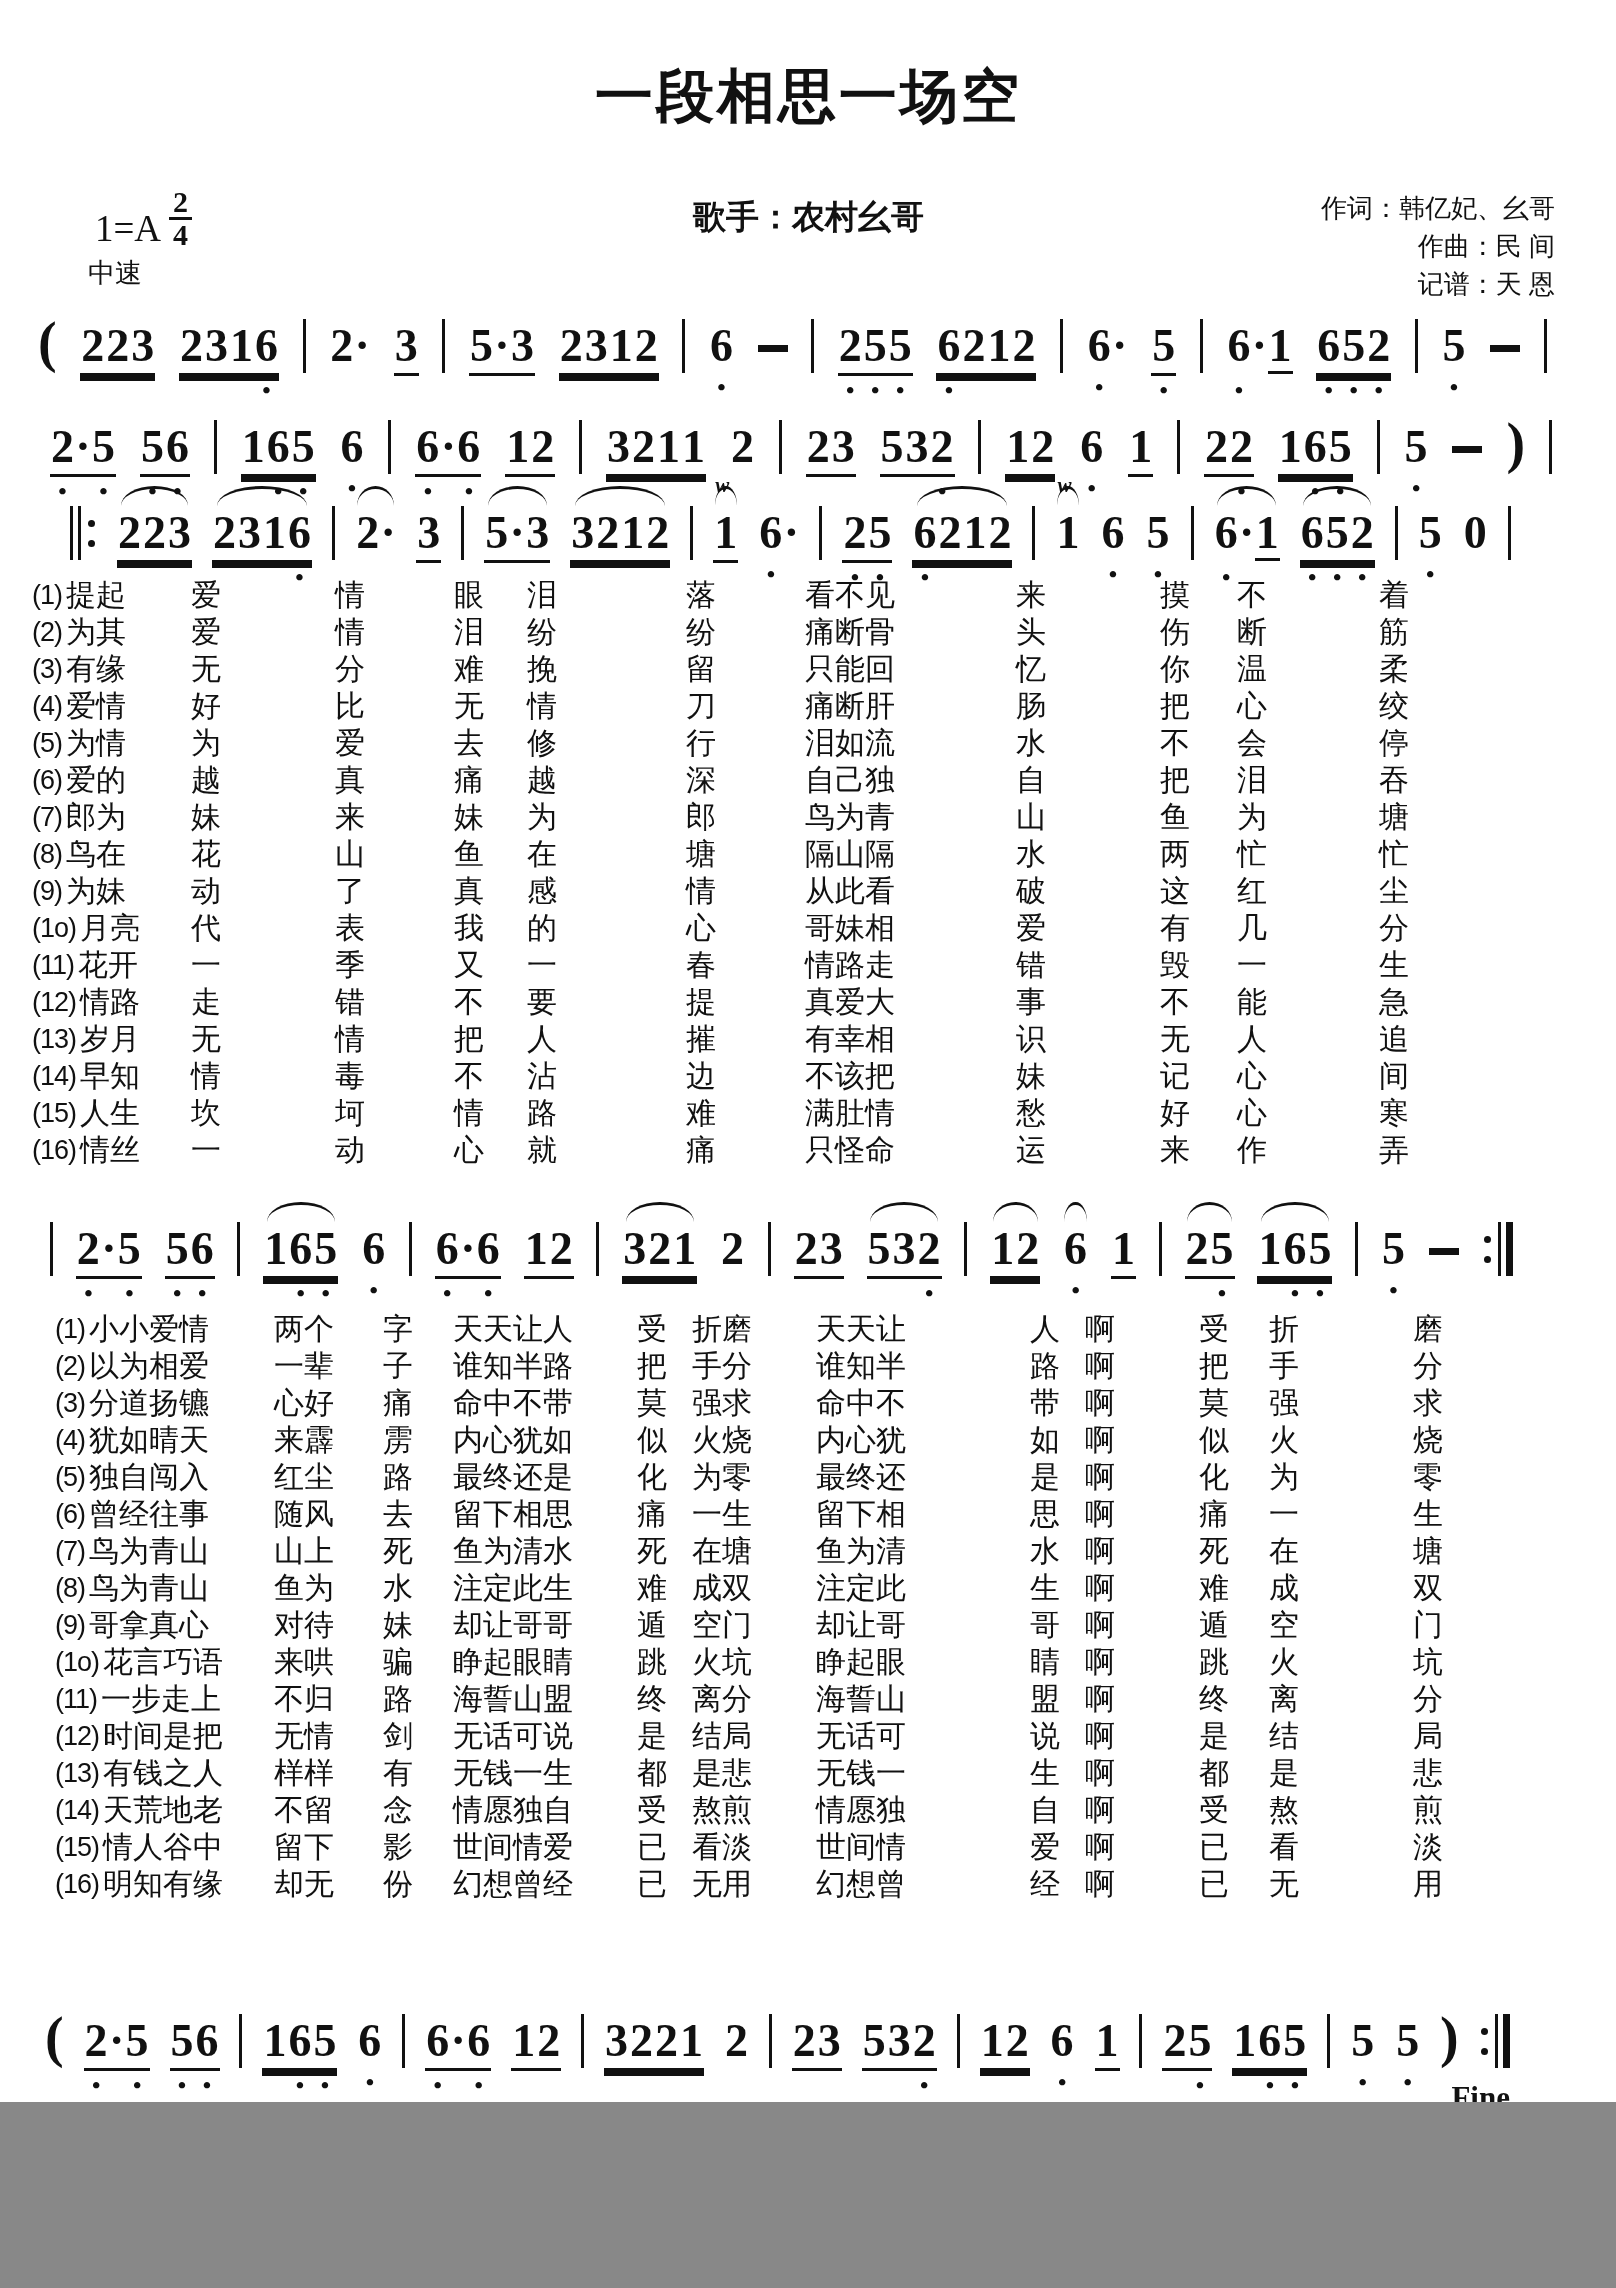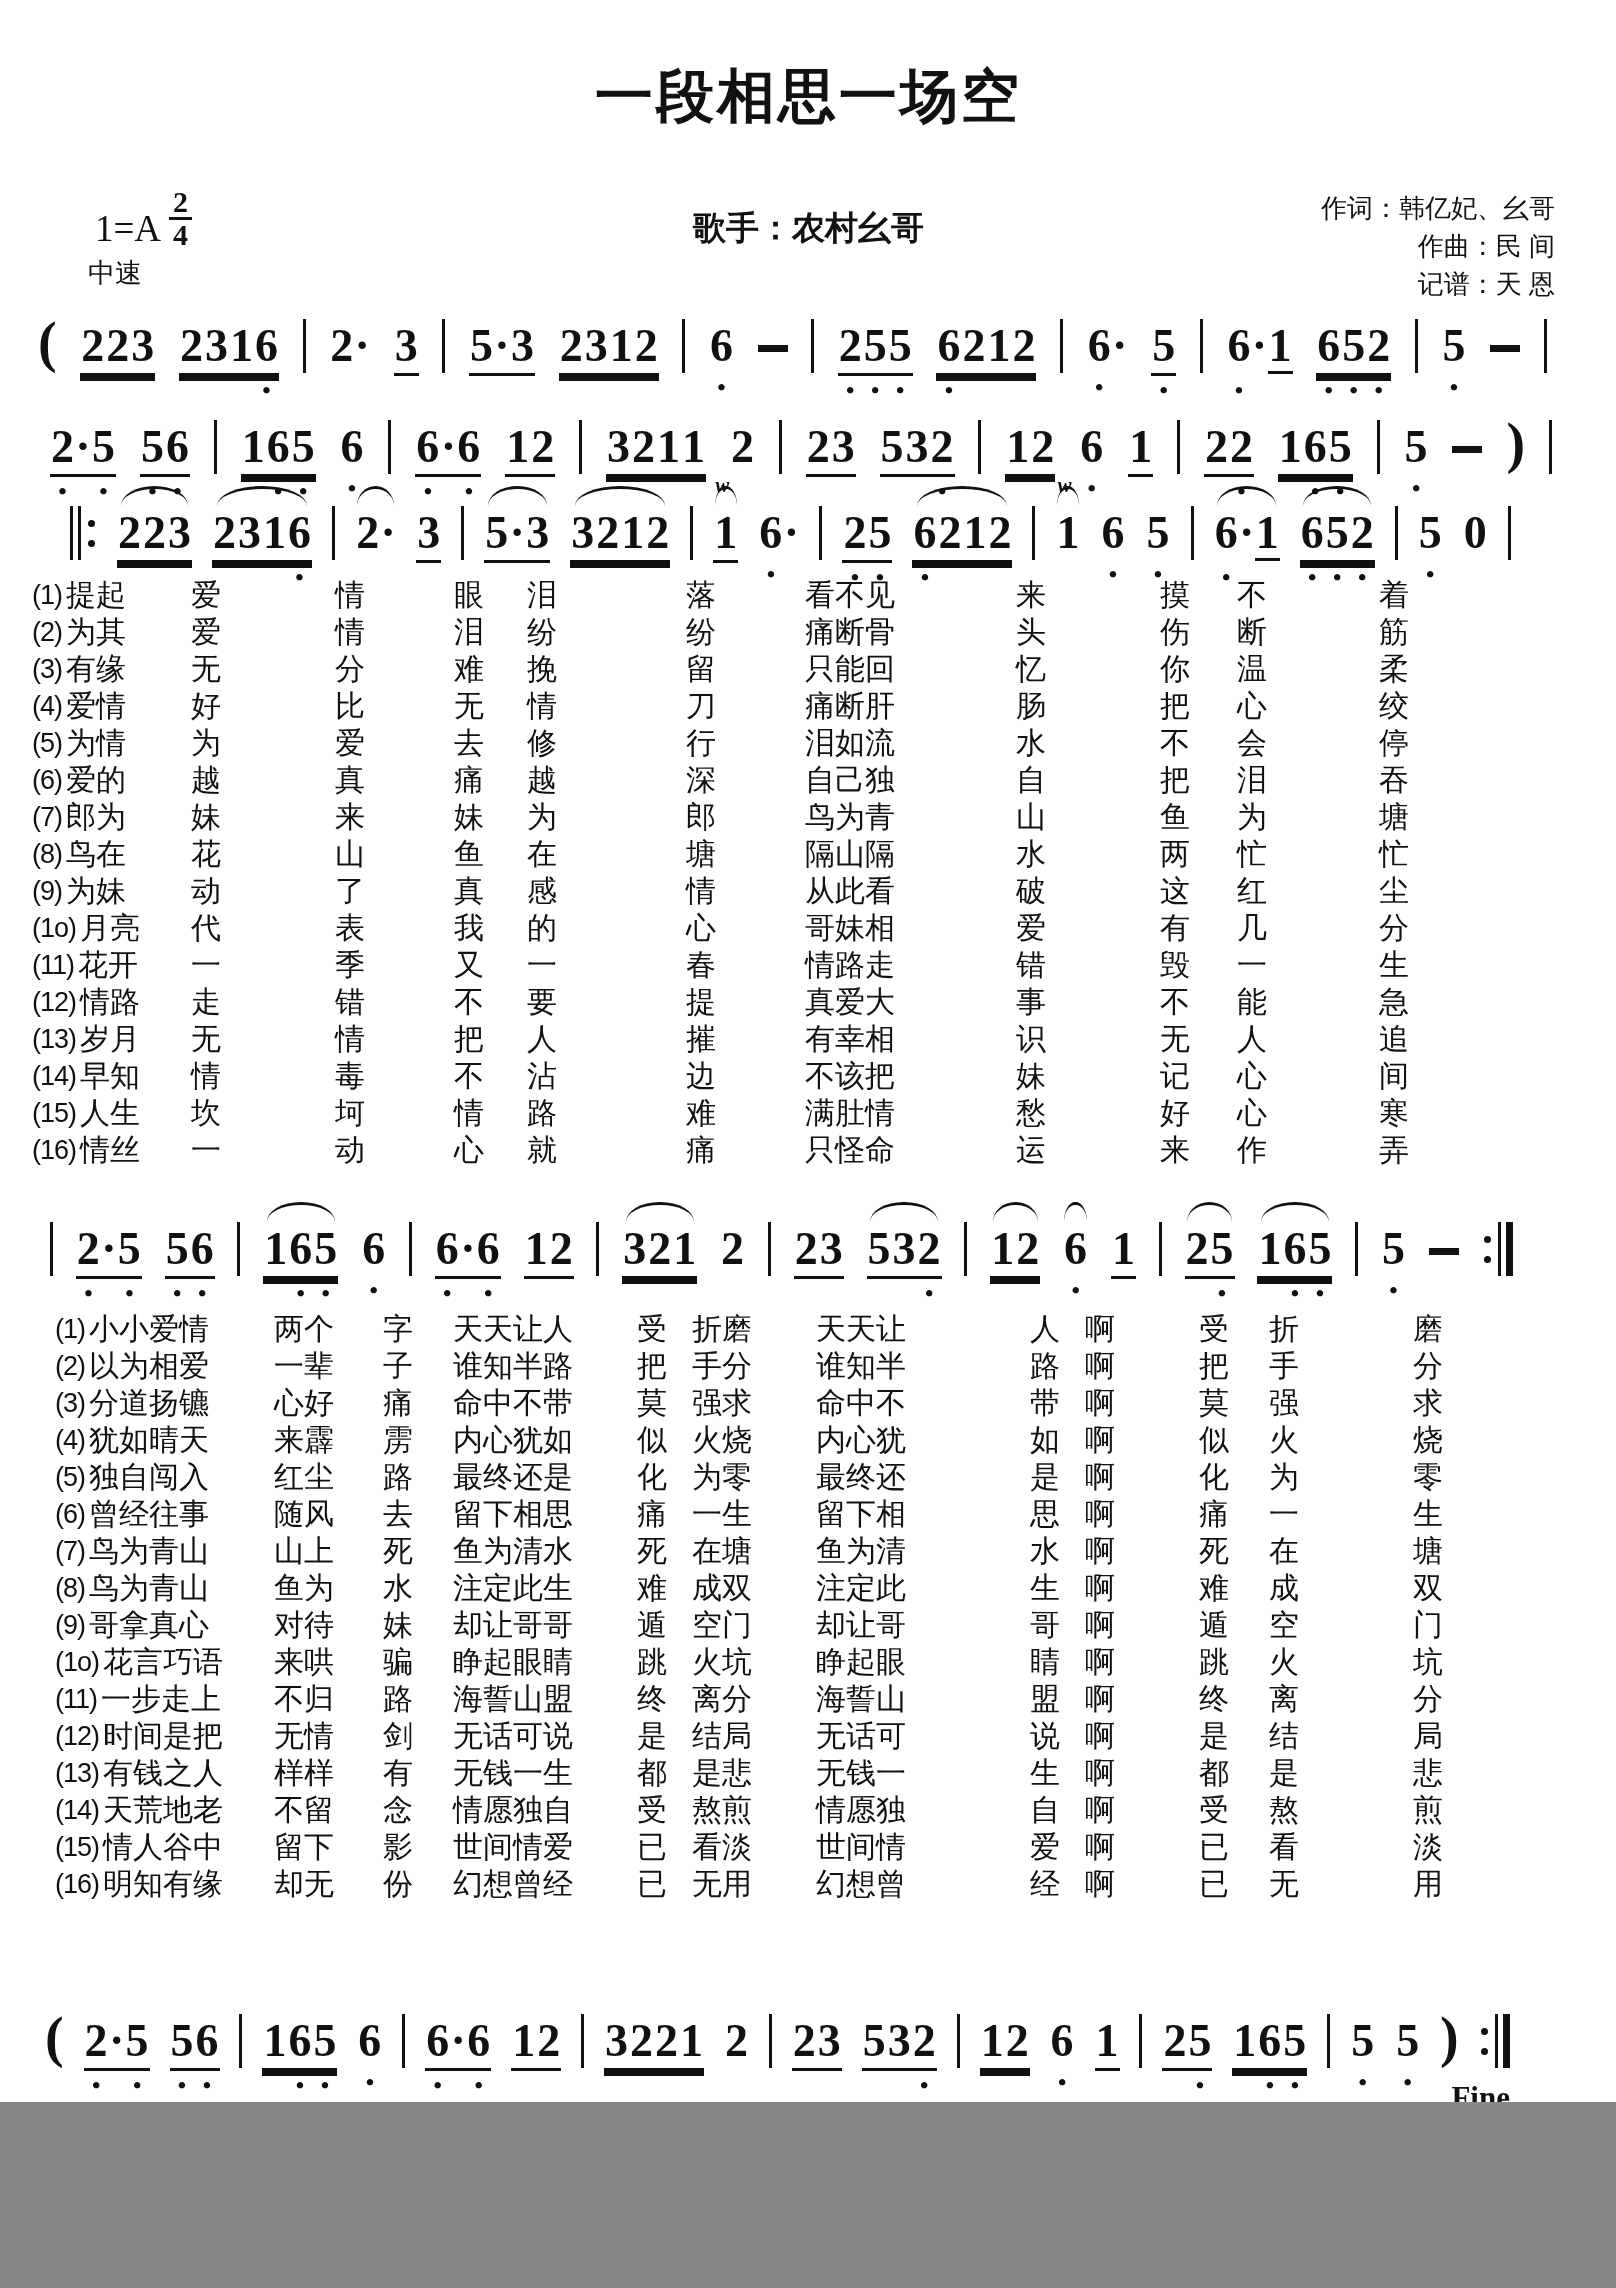--- a/index.html
+++ b/index.html
@@ -7,21 +7,21 @@
         font-family:"Liberation Sans",sans-serif;color:#111;overflow:hidden;}
   
   .title{position:absolute;top:58px;left:0;right:0;text-align:center;
          font-size:58px;font-weight:bold;letter-spacing:3px;}
   .keysig{position:absolute;top:187px;left:95px;display:flex;align-items:flex-end;
           font-family:"Liberation Serif",serif;font-size:37px;}
   .frac{display:inline-flex;flex-direction:column;align-items:center;margin-left:8px;
         font-size:30px;line-height:30px;font-weight:bold;}
   .frac .fnum{border-bottom:3px solid #111;padding:0 4px;}
   .frac .fden{padding:0 4px;}
-  .singer{position:absolute;top:206px;left:0;right:0;text-align:center;
+  .singer{position:absolute;top:195px;left:0;right:0;text-align:center;
           font-size:33px;font-weight:bold;}
   .credits{position:absolute;top:189px;right:62px;text-align:right;
            font-size:26px;line-height:38px;}
   .tempo{position:absolute;top:255px;left:88px;font-size:27px;}
   
   .mline{position:absolute;display:flex;justify-content:space-between;align-items:flex-start;
          font-family:"Liberation Serif",serif;font-weight:bold;}
   #ml0{top:299px;left:38px;width:1509px;}
   #ml1{top:400px;left:50px;width:1502px;}
   #ml2{top:486px;left:70px;width:1441px;}

